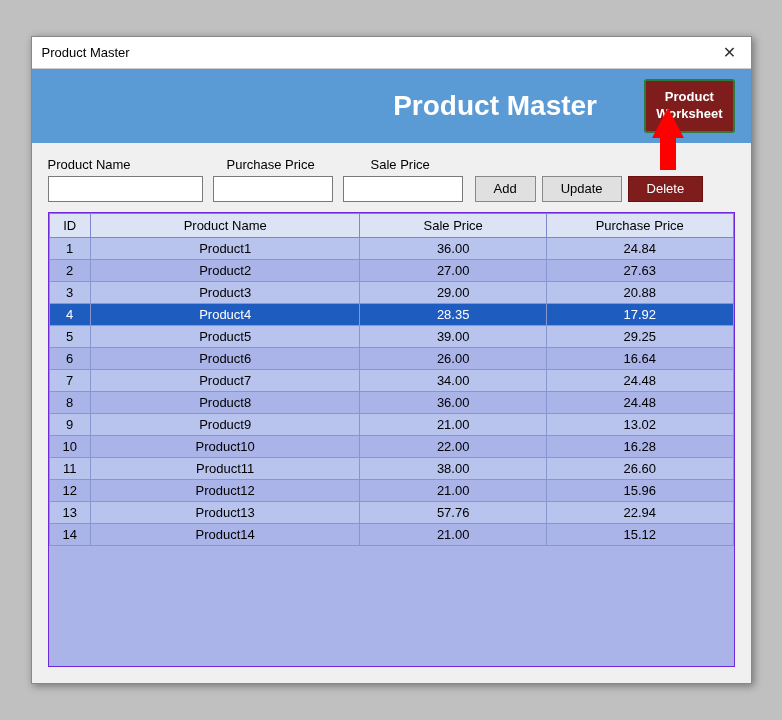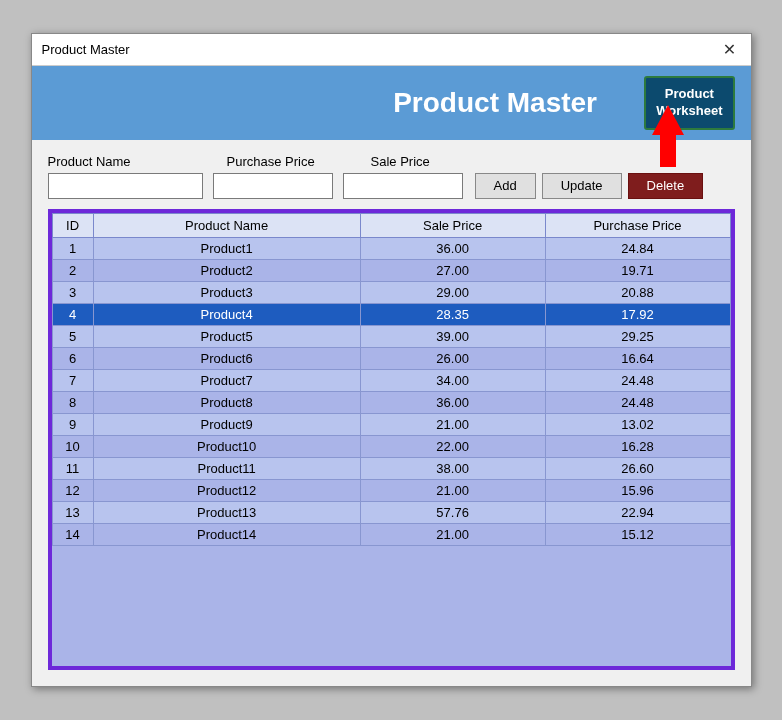--- a/index.html
+++ b/index.html
@@ -54,21 +54,21 @@
       min-height: 70px;
     }
     .header-title {
       font-size: 28px;
       font-weight: bold;
       color: white;
       flex: 1;
       text-align: center;
     }
     .product-worksheet-btn {
-      background: #0c4a6e;
+      background: #7f1d1d;
       color: white;
       border: 2px solid #2d7a3e;
       border-radius: 3px;
       padding: 8px 10px;
       font-size: 13px;
       font-weight: bold;
       cursor: pointer;
       text-align: center;
       line-height: 1.3;
       min-width: 80px;
@@ -120,21 +120,21 @@
     .btn-delete {
       background: #7f1d1d;
       color: white;
       border: 1px solid #6a1010;
       position: relative;
     }
 
     .table-area {
       background: #aab4e8;
       margin: 0 16px 16px 16px;
-      border: 4px solid #6d28d9;
+      border: 1px solid #6d28d9;
     }
     table {
       width: 100%;
       border-collapse: collapse;
     }
     thead tr {
       background: #dce3f5;
     }
     thead th {
       border: 1px solid #7a88cc;
@@ -235,21 +235,21 @@
       <tr>
             <td>1</td>
             <td>Product1</td>
             <td>36.00</td>
             <td>24.84</td>
           </tr>
           <tr>
             <td>2</td>
             <td>Product2</td>
             <td>27.00</td>
-            <td>19.71</td>
+            <td>27.63</td>
           </tr>
           <tr>
             <td>3</td>
             <td>Product3</td>
             <td>29.00</td>
             <td>20.88</td>
           </tr>
           <tr class="selected">
             <td>4</td>
             <td>Product4</td>

